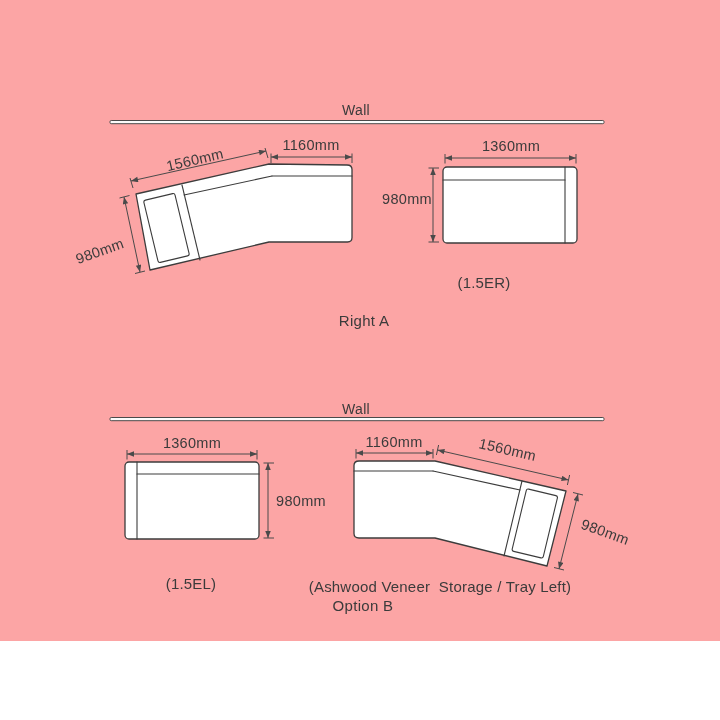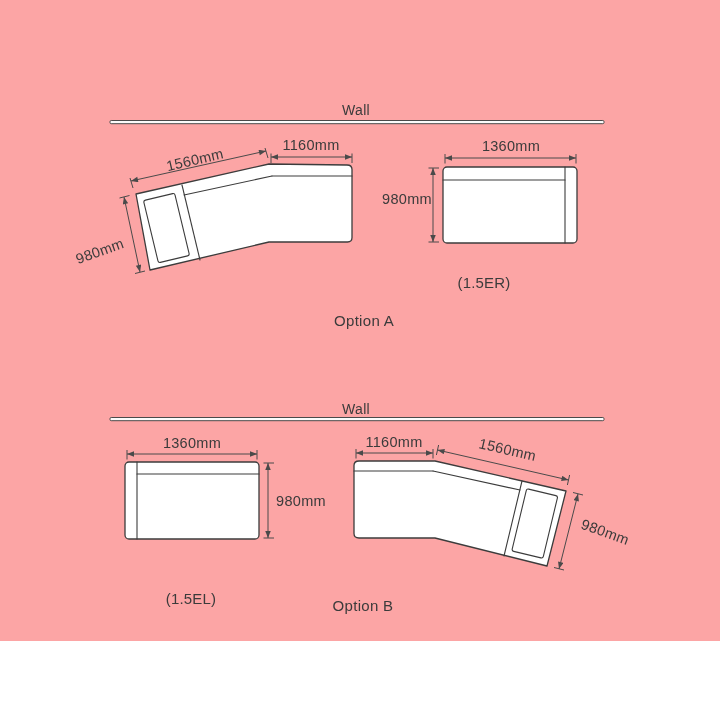--- a/index.html
+++ b/index.html
@@ -120,26 +120,27 @@
     </g>
   </svg>
 
   <span class="lbl wall-lbl" style="left:356px;top:110px;">Wall</span>
   <span class="lbl dim-lbl" style="left:196px;top:153px;transform:rotate(-13deg) translate(-50%,-50%);">1560mm</span>
   <span class="lbl dim-lbl" style="left:311px;top:145px;">1160mm</span>
   <span class="lbl dim-lbl" style="left:101px;top:242px;transform:rotate(-20deg) translate(-50%,-50%);">980mm</span>
   <span class="lbl dim-lbl" style="left:511px;top:146px;">1360mm</span>
   <span class="lbl dim-lbl" style="left:407px;top:199px;">980mm</span>
   <span class="lbl cap-lbl" style="left:484px;top:282px;">(1.5ER)</span>
-  <span class="lbl opt-lbl" style="left:364px;top:320px;">Option A</span>
+  <span class="lbl opt-lbl" style="left:364px;top:320px;">Right A</span>
 
   <span class="lbl wall-lbl" style="left:356px;top:409px;">Wall</span>
   <span class="lbl dim-lbl" style="left:192px;top:443px;">1360mm</span>
   <span class="lbl dim-lbl" style="left:301px;top:501px;">980mm</span>
-  <span class="lbl cap-lbl" style="left:191px;top:598px;">(1.5EL)</span>
+  <span class="lbl cap-lbl" style="left:191px;top:583px;">(1.5EL)</span>
   <span class="lbl dim-lbl" style="left:394px;top:442px;">1160mm</span>
   <span class="lbl dim-lbl" style="left:505px;top:456px;transform:rotate(13deg) translate(-50%,-50%);">1560mm</span>
   <span class="lbl dim-lbl" style="left:601px;top:540px;transform:rotate(20deg) translate(-50%,-50%);">980mm</span>
+  <span class="lbl cap-lbl" style="left:440px;top:586px;">(Ashwood Veneer  Storage / Tray Left)</span>
   <span class="lbl opt-lbl" style="left:363px;top:605px;text-align:center;">Option B</span>
 
   <div class="brand-title" style="left:643px;top:123px;">DESIGNER</div>
 
 </div>
 
 </body></html>

